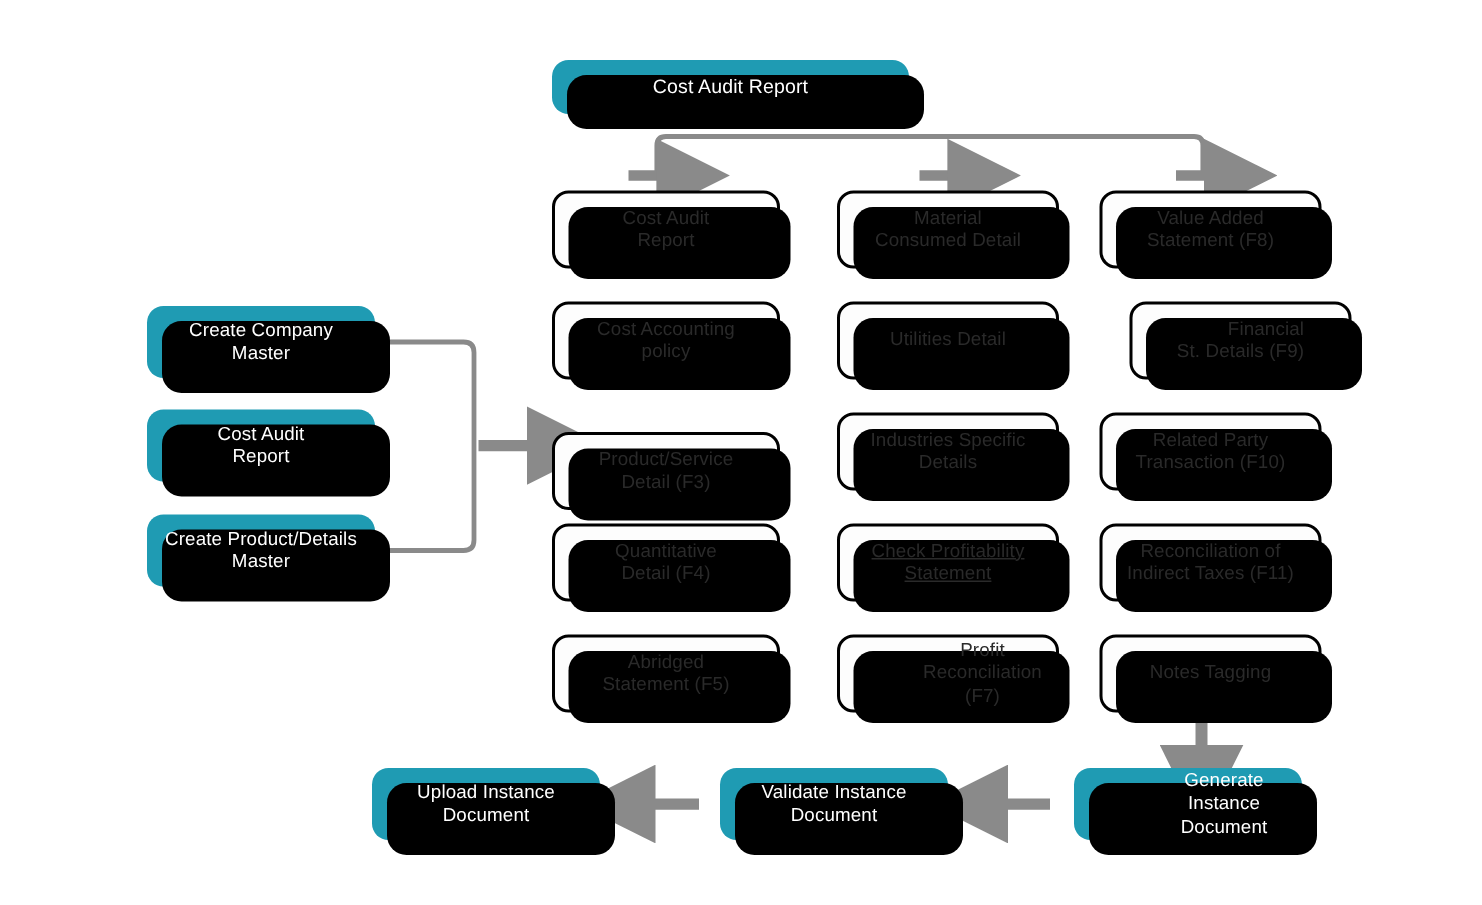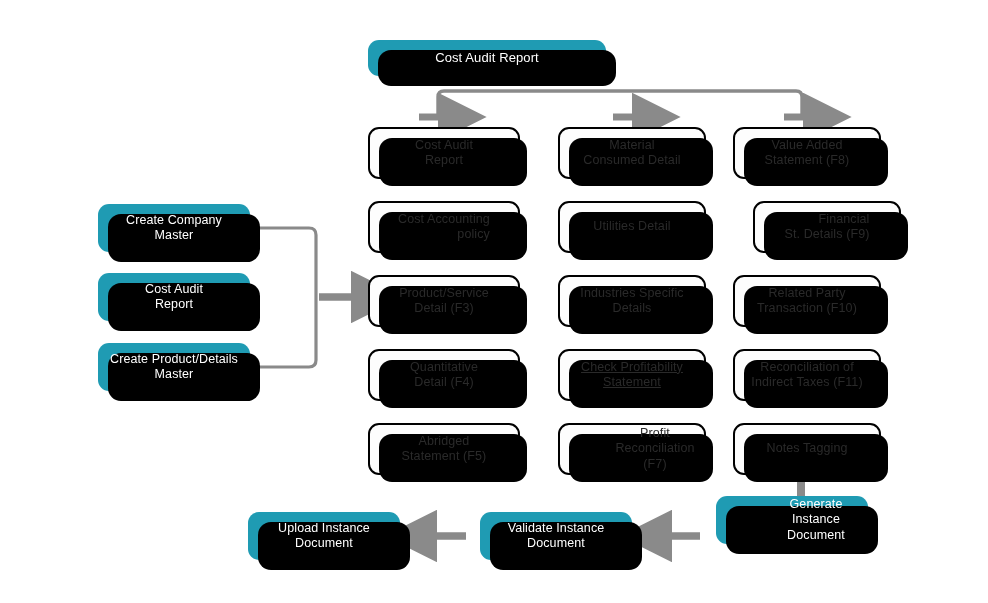--- a/index.html
+++ b/index.html
@@ -150,25 +150,25 @@
 
   <div class="node teal" style="left:98px; top:343px; width:152px; height:48px;">
     <span class="lbl">Create Product/Details
 Master</span>
   </div>
 
   <div class="node white" style="left:368px; top:127px; width:152px; height:52px;">
     <span class="lbl">Cost Audit
 Report</span>
   </div>
-  <div class="node white" style="left:368px; top:201px; width:152px; height:52px;text-align:right;">
+  <div class="node white" style="left:368px; top:201px; width:152px; height:52px;">
     <span class="lbl">Cost Accounting
 policy</span>
   </div>
-  <div class="node white" style="left:368px; top:275px; width:152px; height:52px;">
+  <div class="node white" style="left:368px; top:288px; width:152px; height:52px;">
     <span class="lbl">Product/Service
 Detail (F3)</span>
   </div>
   <div class="node white" style="left:368px; top:349px; width:152px; height:52px;">
     <span class="lbl">Quantitative
 Detail (F4)</span>
   </div>
   <div class="node white" style="left:368px; top:423px; width:152px; height:52px;">
     <span class="lbl">Abridged
 Statement (F5)</span>
@@ -215,18 +215,18 @@
   </div>
 
   <div class="node teal" style="left:248px; top:512px; width:152px; height:48px;">
     <span class="lbl">Upload Instance
 Document</span>
   </div>
   <div class="node teal" style="left:480px; top:512px; width:152px; height:48px;">
     <span class="lbl">Validate Instance
 Document</span>
   </div>
-  <div class="node teal" style="left:716px; top:496px; width:152px; height:48px;padding-left:48px;">
+  <div class="node teal" style="left:716px; top:512px; width:152px; height:48px;padding-left:48px;">
     <span class="lbl">Generate Instance
 Document</span>
   </div>
 
 </div>
 
 </body></html>

